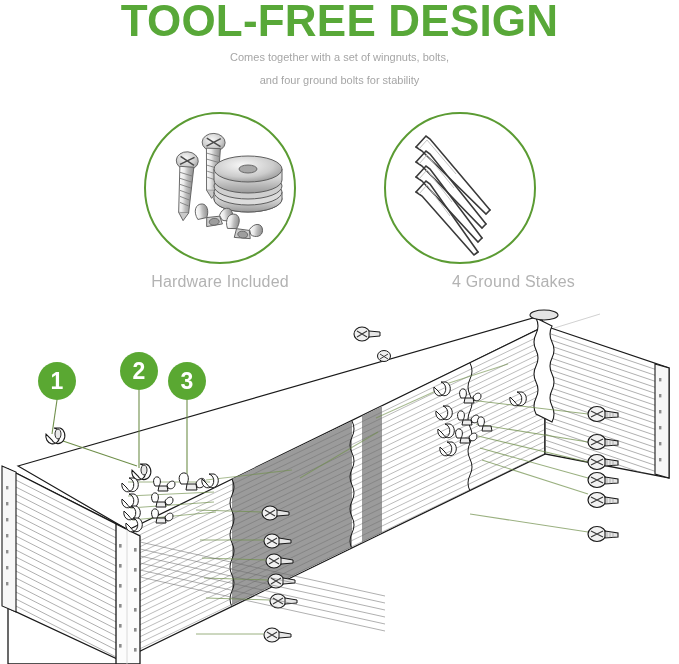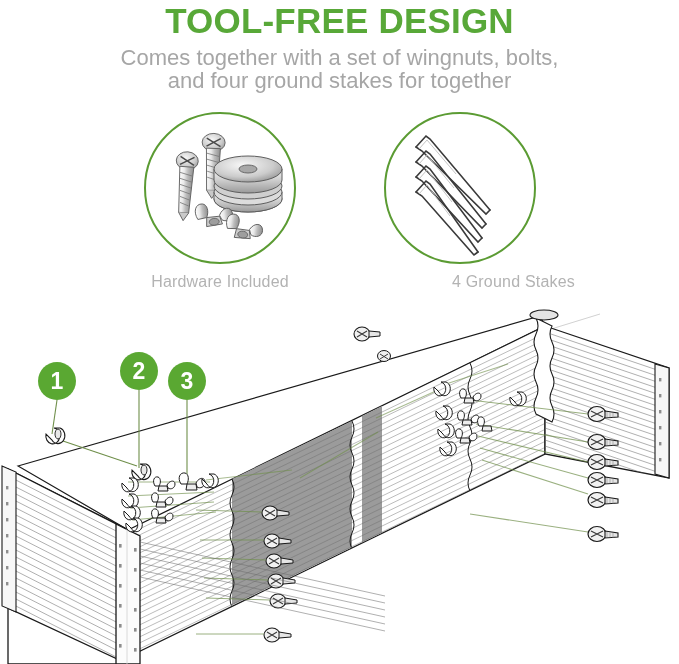--- a/index.html
+++ b/index.html
@@ -9,30 +9,30 @@
     font-family:"Liberation Sans", sans-serif;
     overflow:hidden;
     position:relative;
   }
   .page{position:relative;width:679px;height:664px;}
 
   
   .header{padding-top:2px;text-align:center;}
   .title{
     color:#58a838;
-    font-size:35px;
+    font-size:44px;
     font-weight:bold;
     letter-spacing:0.2px;
     line-height:38px;
     margin:0;
     font-family:"Liberation Sans", sans-serif;
   }
   .subtitle{
     color:#a6a6a6;
-    font-size:22px;
+    font-size:11px;
     font-weight:400;
     line-height:23px;
     margin:6px 0 0 0;
     font-family:"Liberation Sans", sans-serif;
   }
   .subtitle .line{display:block;}
 
   
   .badges{
     position:absolute;
@@ -92,21 +92,21 @@
 </style>
 </head>
 <body>
 
 <div class="page">
 
   <div class="header">
     <h1 class="title">TOOL-FREE DESIGN</h1>
     <p class="subtitle">
       <span class="line">Comes together with a set of wingnuts, bolts,</span>
-      <span class="line">and four ground stakes for together</span>
+      <span class="line">and four ground bolts for stability</span>
     </p>
   </div>
 
   <div class="badges">
 
     <div class="badge badge-hardware">
       <div class="badge-circle">
         <svg width="148" height="148" viewBox="0 0 148 148">
           <defs>
             <linearGradient id="mg1" x1="0" y1="0" x2="1" y2="0">

